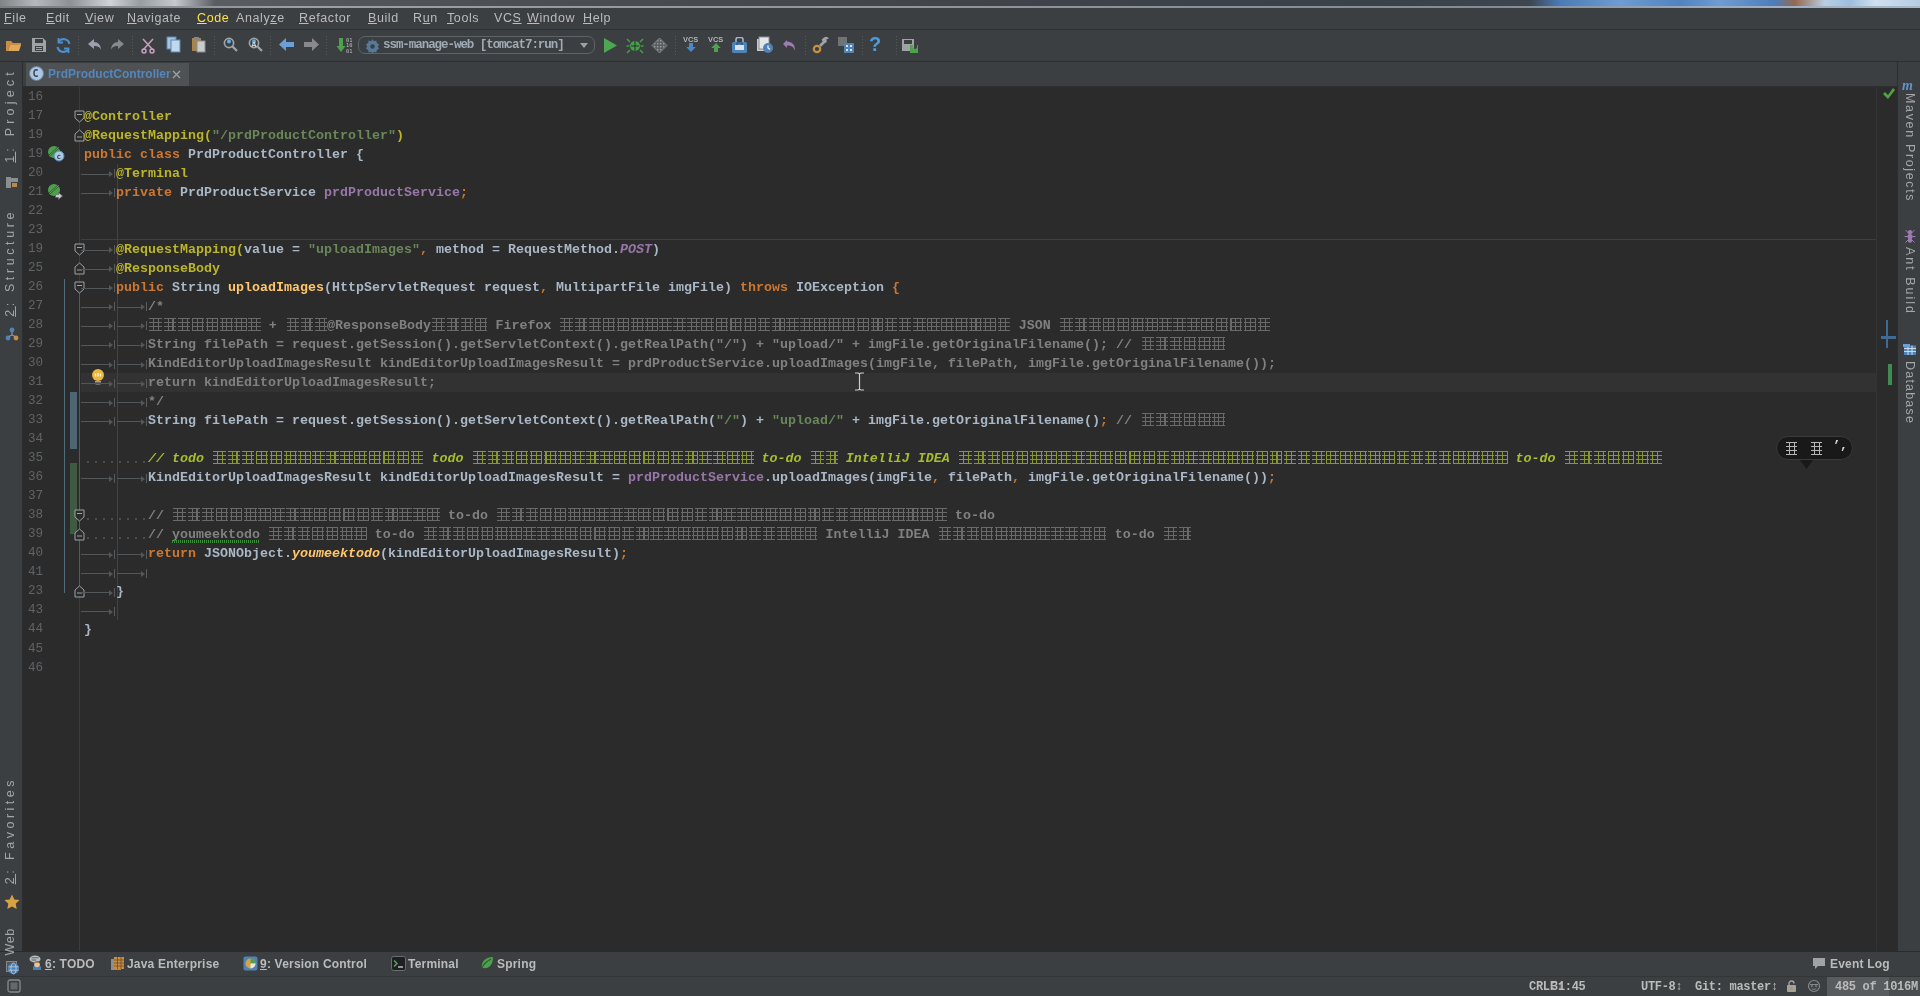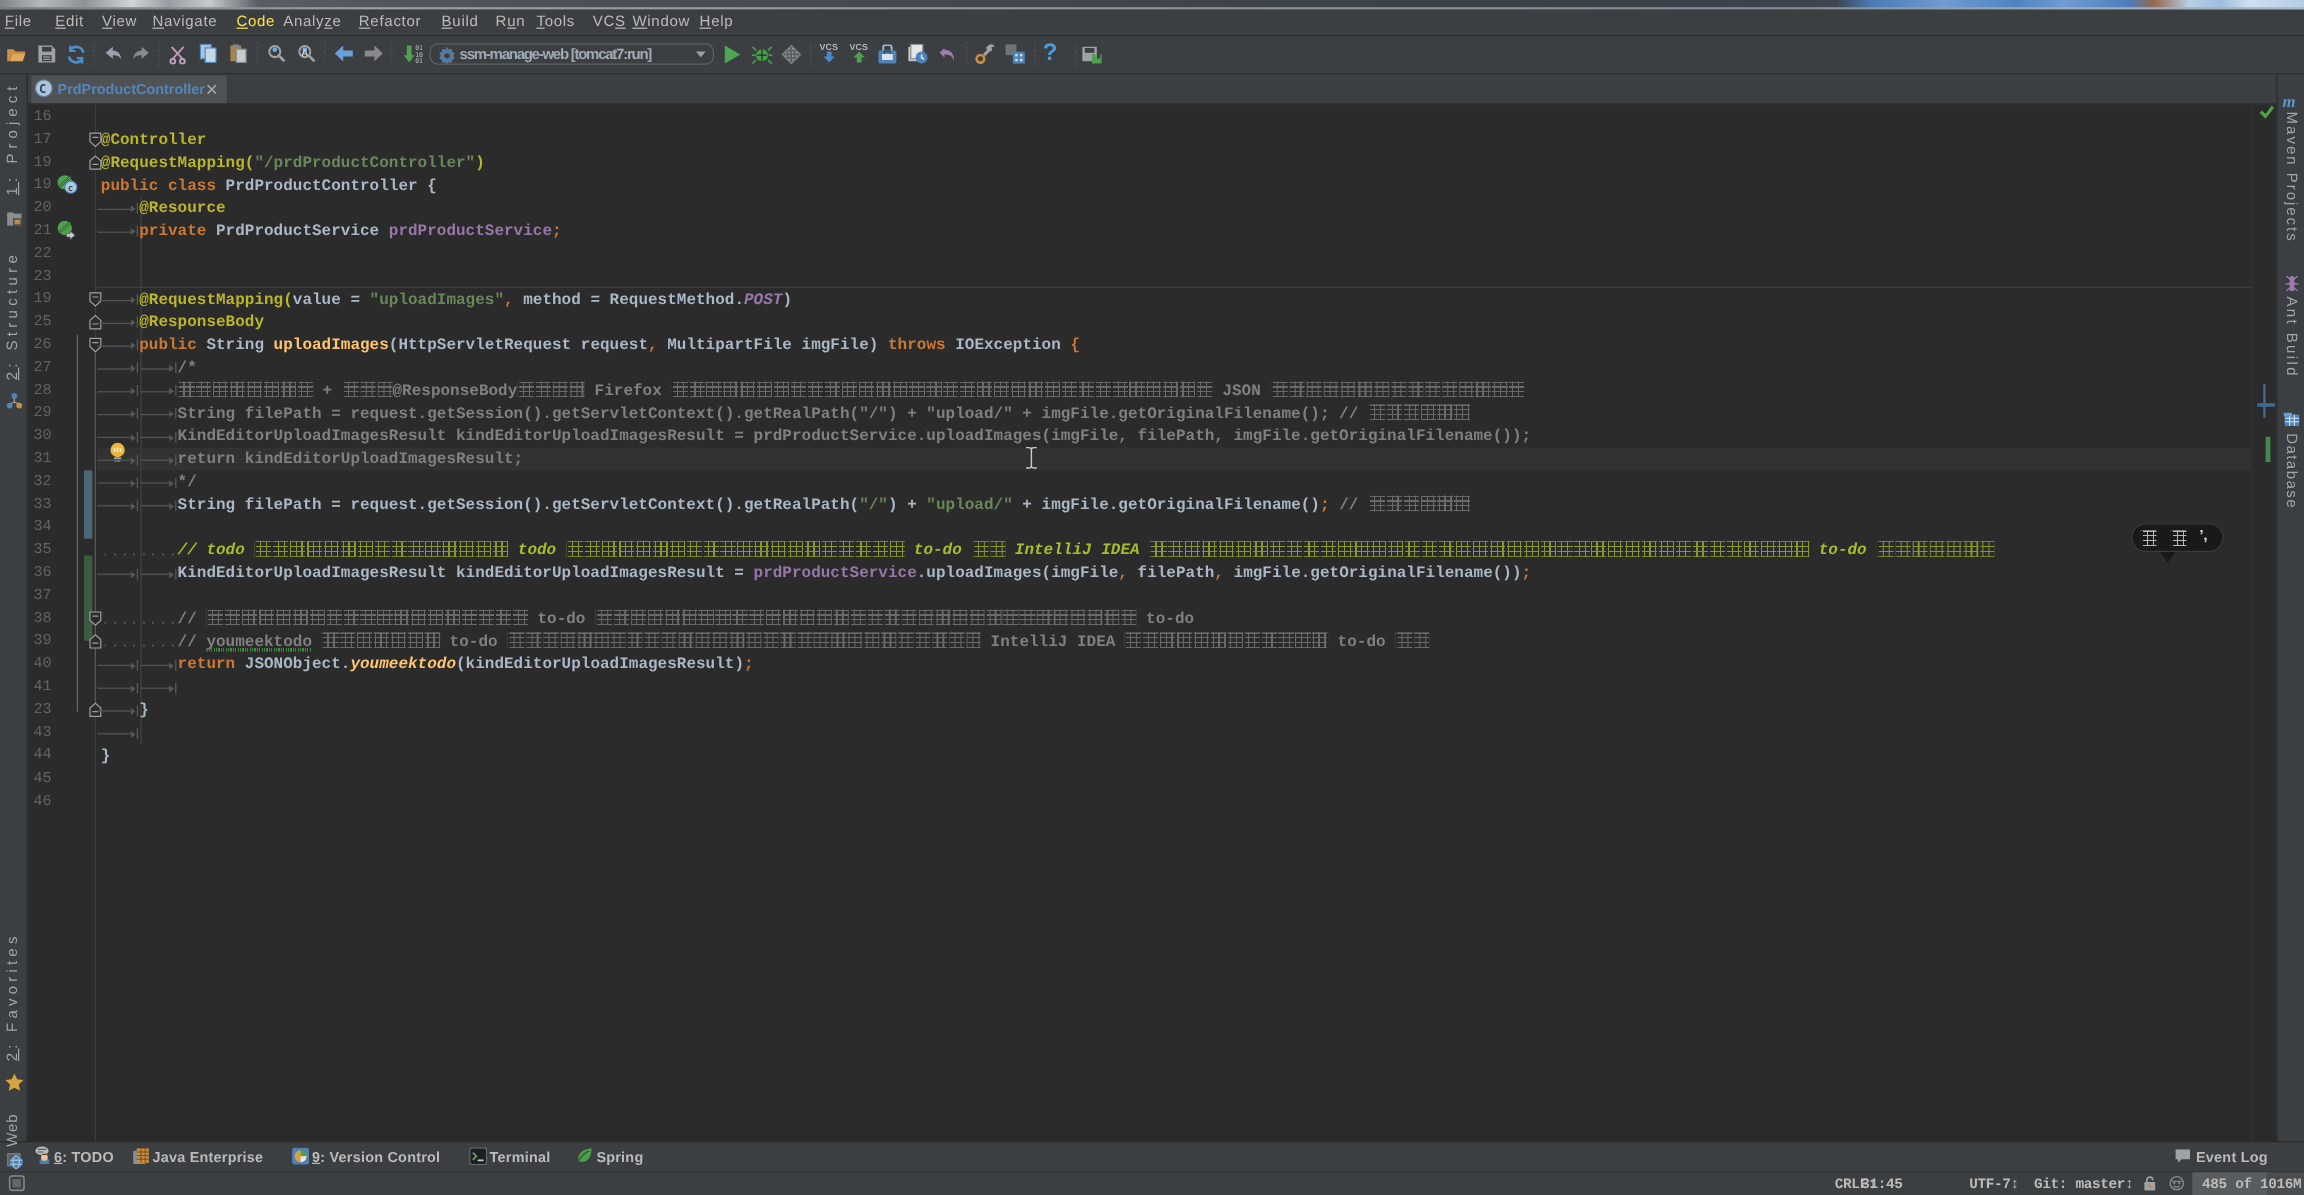--- a/index.html
+++ b/index.html
@@ -1,17 +1,17 @@
 <!DOCTYPE html>
 <html><head><meta charset="utf-8"><style>
 *{margin:0;padding:0;box-sizing:border-box}
 html,body{width:1920px;height:996px;overflow:hidden;background:#2b2b2b}
 body{font-family:"Liberation Sans",sans-serif;position:relative}
 .abs{position:absolute}
-.mono{font-family:Liberation Sans, sans-serif}
+.mono{font-family:Liberation Mono, monospace}
 .d{color:#a9b7c6}.k{color:#cc7832}.a{color:#bbb529}.s{color:#6a8759}
 .c{color:#808080}.t{color:#a6be2c;font-style:italic}.f{color:#9876aa}
 .m{color:#ffc66d}.mi{color:#ffc66d;font-style:italic}.fi{color:#9876aa;font-style:italic}
 .cj{display:inline-block;height:13px;vertical-align:-2px;--gap:#2b2b2b;opacity:.75;background:
  repeating-linear-gradient(90deg,var(--gap) 0 1.5px,transparent 1.5px 14.1px),
  repeating-linear-gradient(90deg,currentColor 0 1px,transparent 1px 4.9px),
  repeating-linear-gradient(180deg,currentColor 0 1px,transparent 1px 4px)}
 .codeline{position:absolute;height:19px;line-height:19px;font-family:"Liberation Mono",monospace;
  font-size:13.3px;font-weight:bold;white-space:pre;letter-spacing:0.02px}
 .lnum{position:absolute;width:43px;text-align:right;font-family:"Liberation Mono",monospace;
@@ -339,21 +339,21 @@
 <svg class="abs" style="left:74px;top:585.4px" width="11" height="13" viewBox="0 0 11 13">
     <path d="M1 5 L5.5 1 10 5 v7 H1 z" fill="#2b2b2b" stroke="#9da2a5"></path>
     <path d="M3 8 h5" stroke="#9da2a5"></path>
   </svg>
 <div class="codeline" style="left:84.00px;top:106.53px"><span class="a">@Controller</span></div>
 <div class="codeline" style="left:84.00px;top:125.57px"><span class="a">@RequestMapping(</span><span class="s">"/prdProductController"</span><span class="a">)</span></div>
 <div class="codeline" style="left:84.00px;top:144.60px"><span class="k">public&nbsp;class&nbsp;</span><span class="d">PrdProductController&nbsp;{</span></div>
 <div class="tl" style="left:81.0px;top:173.6px;width:30.0px"></div>
 <div class="th" style="left:108.5px;top:171.1px"></div>
 <div class="tb" style="left:113.5px;top:169.1px"></div>
-<div class="codeline" style="left:116.00px;top:163.63px"><span class="a">@Resource</span></div>
+<div class="codeline" style="left:116.00px;top:163.63px"><span class="a">@Terminal</span></div>
 <div class="tl" style="left:81.0px;top:192.7px;width:30.0px"></div>
 <div class="th" style="left:108.5px;top:190.2px"></div>
 <div class="tb" style="left:113.5px;top:188.2px"></div>
 <div class="codeline" style="left:116.00px;top:182.67px"><span class="k">private&nbsp;</span><span class="d">PrdProductService&nbsp;</span><span class="f">prdProductService</span><span class="k">;</span></div>
 <div class="tl" style="left:81.0px;top:249.8px;width:30.0px"></div>
 <div class="th" style="left:108.5px;top:247.3px"></div>
 <div class="tb" style="left:113.5px;top:245.3px"></div>
 <div class="codeline" style="left:116.00px;top:239.76px"><span class="a">@RequestMapping(</span><span class="d">value&nbsp;=&nbsp;</span><span class="s">"uploadImages"</span><span class="k">,</span><span class="d">&nbsp;method&nbsp;=&nbsp;RequestMethod.</span><span class="fi">POST</span><span class="d">)</span></div>
 <div class="tl" style="left:81.0px;top:268.8px;width:30.0px"></div>
 <div class="th" style="left:108.5px;top:266.3px"></div>
@@ -496,21 +496,21 @@
 <svg class="abs" style="left:1812px;top:957px" width="14" height="13" viewBox="0 0 14 13">
     <path d="M1 1 h12 v8 h-7 l-3 3 v-3 H1 z" fill="#9fa3a6"></path>
   </svg>
 <span class="btxt" style="left:1830px;top:957px">Event Log</span>
 <svg class="abs" style="left:7px;top:979px" width="14" height="14" viewBox="0 0 14 14">
     <rect x="1" y="1" width="12" height="12" rx="2" fill="none" stroke="#87898c" stroke-width="1.3"></rect>
     <rect x="3.5" y="3.5" width="7" height="7" fill="#87898c" opacity="0.55"></rect>
   </svg>
 <span class="stxt" style="left:1551px;top:980px">31:45</span>
 <span class="stxt" style="left:1529px;top:980px">CRLF↕</span>
-<span class="stxt" style="left:1641px;top:980px">UTF-7↕</span>
+<span class="stxt" style="left:1641px;top:980px">UTF-8↕</span>
 <span class="stxt" style="left:1695px;top:980px">Git: master↕</span>
 <svg class="abs" style="left:1786px;top:980px" width="11" height="13" viewBox="0 0 11 13">
     <rect x="1" y="5" width="9" height="7" rx="1" fill="#9fa3a6"></rect>
     <path d="M3 5 V3.5 a2.5 2.5 0 0 1 5 0" fill="none" stroke="#9fa3a6" stroke-width="1.4"></path>
     <circle cx="5.5" cy="8.5" r="1.4" fill="#c98e41"></circle>
   </svg>
 <svg class="abs" style="left:1807px;top:979px" width="14" height="15" viewBox="0 0 14 15">
     <circle cx="7" cy="7" r="5.5" fill="none" stroke="#87898c" stroke-width="1.2"></circle>
     <path d="M3 5.5 h8 M4.5 9 a3 3 0 0 0 5 0" stroke="#87898c" stroke-width="1" fill="none"></path>
     <circle cx="5" cy="7" r="0.9" fill="#87898c"></circle>

